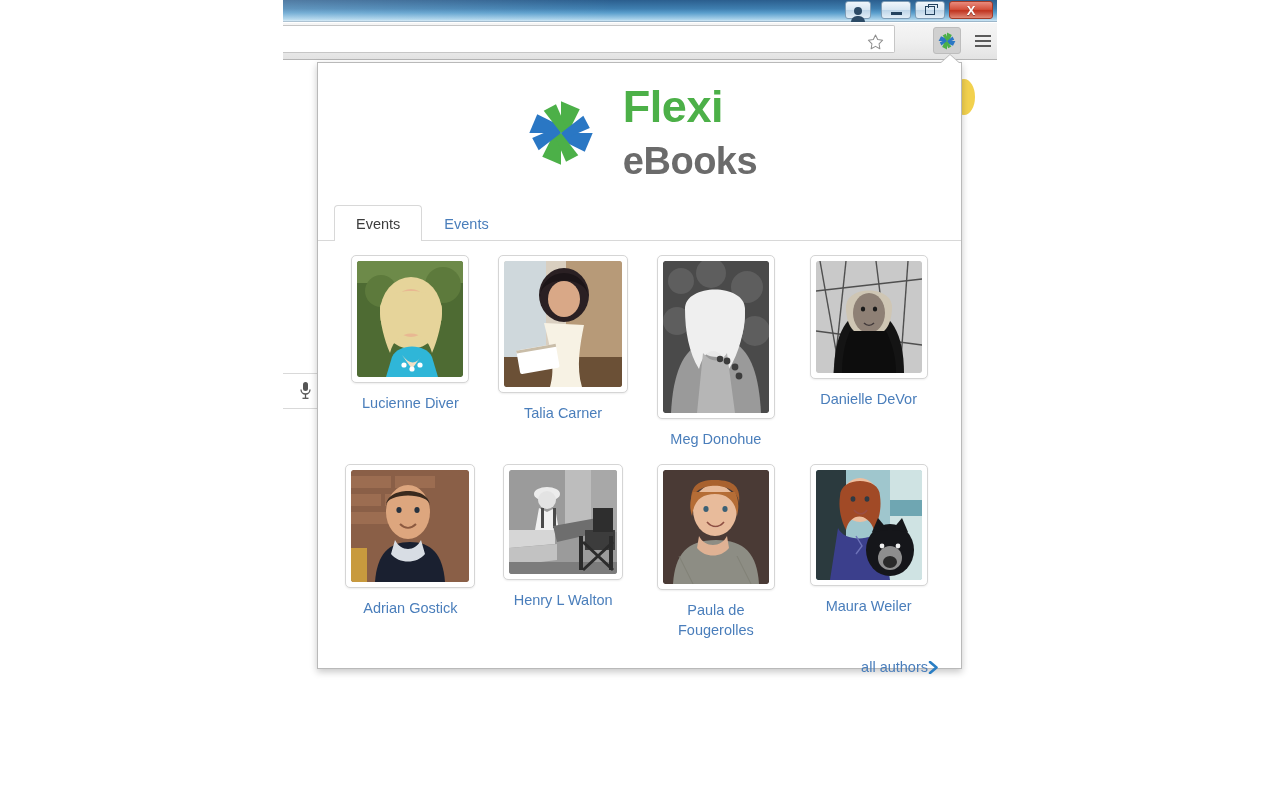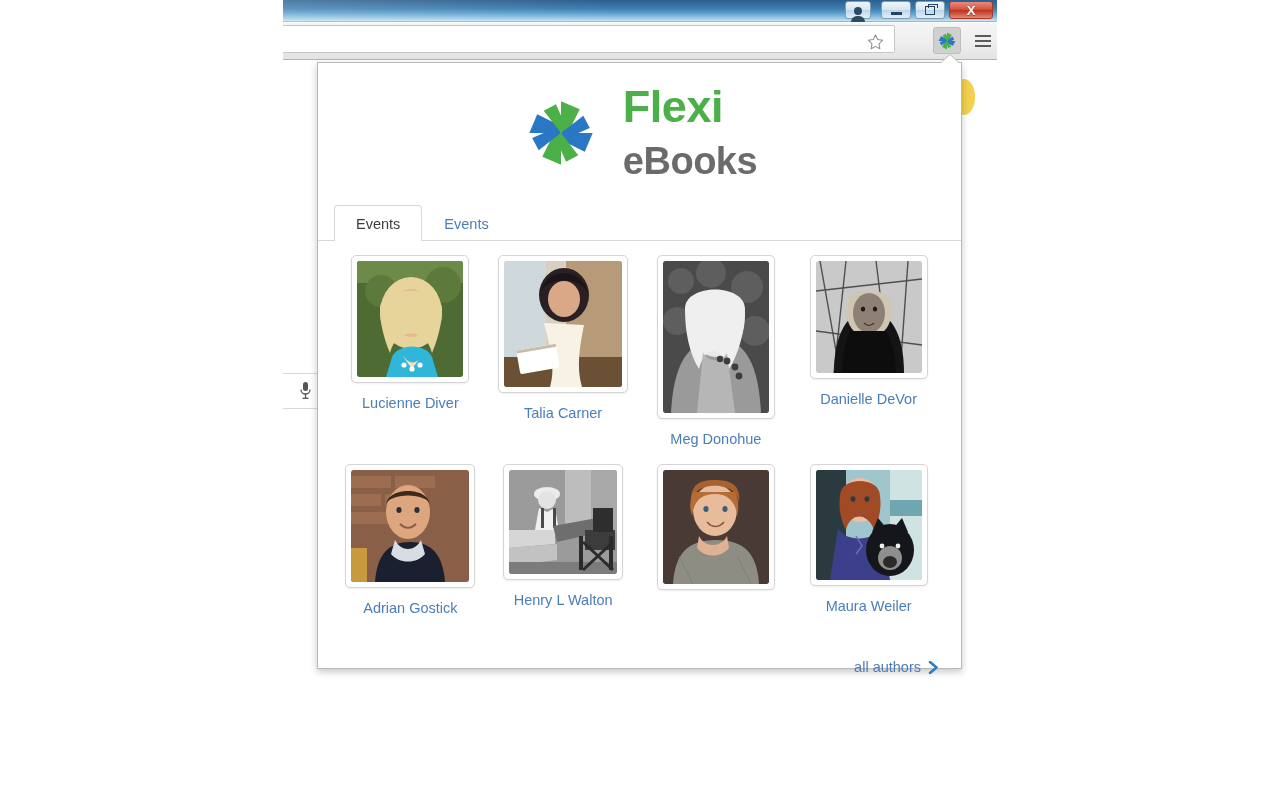--- a/index.html
+++ b/index.html
@@ -144,21 +144,21 @@
     padding: 5px; box-shadow: 0 1px 2px rgba(0,0,0,0.07);
     display: flex; align-items: center; justify-content: center;
   }
   .photo { display: block; border-radius: 2px; }
   .author-name {
     margin-top: 11px; font-size: 14.5px; color: #4a7ebb; text-align: center;
     line-height: 1.35; max-width: 120px; cursor: pointer;
   }
   .all-authors-row {
     display: flex; justify-content: flex-end; align-items: center;
-    padding: 10px 22px 0 0; gap: 7px;
+    padding: 10px 22px 0 0; gap: 0;
   }
   .all-authors-link { font-size: 14.5px; color: #4a7ebb; cursor: pointer; }
   .chev { width: 11px; height: 13px; }
 </style>
 </head>
 <body>
 
 <div class="screen">
 
   <div class="browser-window">
@@ -454,20 +454,21 @@
               <ellipse cx="62" cy="39" rx="2.6" ry="3" fill="#3b6075"></ellipse>
               <path d="M44 52c5 6 12 6 17 0 -4 7-13 7-17 0z" fill="#ffffff"></path>
               <path d="M44 52c5 6 12 6 17 0" stroke="#8e4f42" stroke-width="1.6" fill="none"></path>
               <g stroke="#7c7c72" stroke-width="1" opacity=".7">
                 <path d="M16 86 L30 114"></path>
                   <path d="M74 86 L88 114"></path>
               </g>
             </g>
           </svg>
         </div>
+        <div class="author-name">Paula de Fougerolles</div>
       </div>
 
       <div class="author-cell">
         <div class="photo-frame">
           <svg class="photo" width="106" height="110" viewBox="0 0 106 110">
             <defs>
                 <clipPath id="c8">
                   <rect width="106" height="110" rx="2"></rect>
                 </clipPath>
               </defs>

